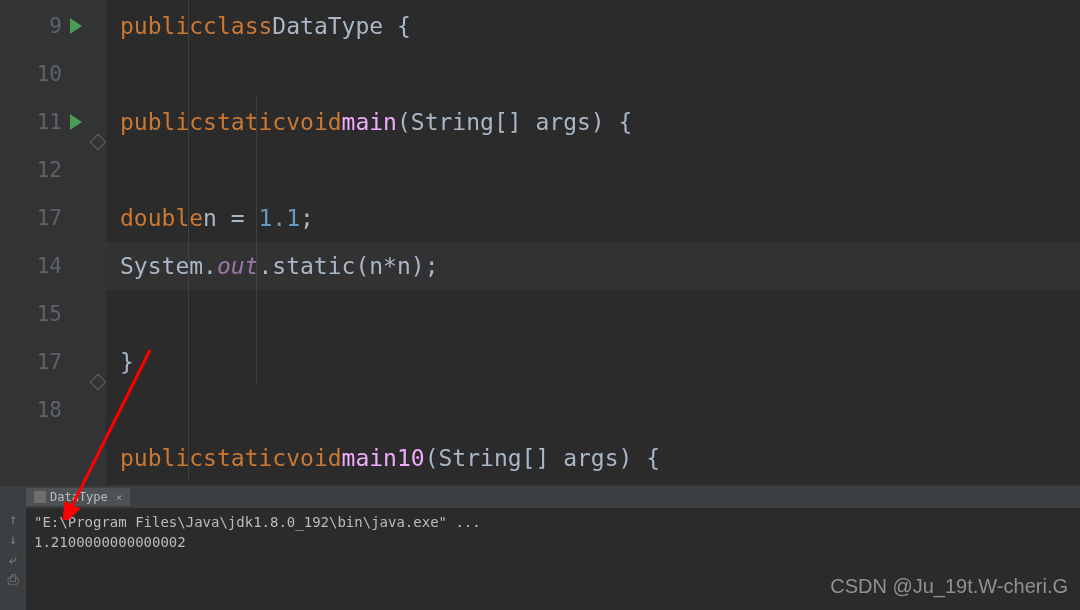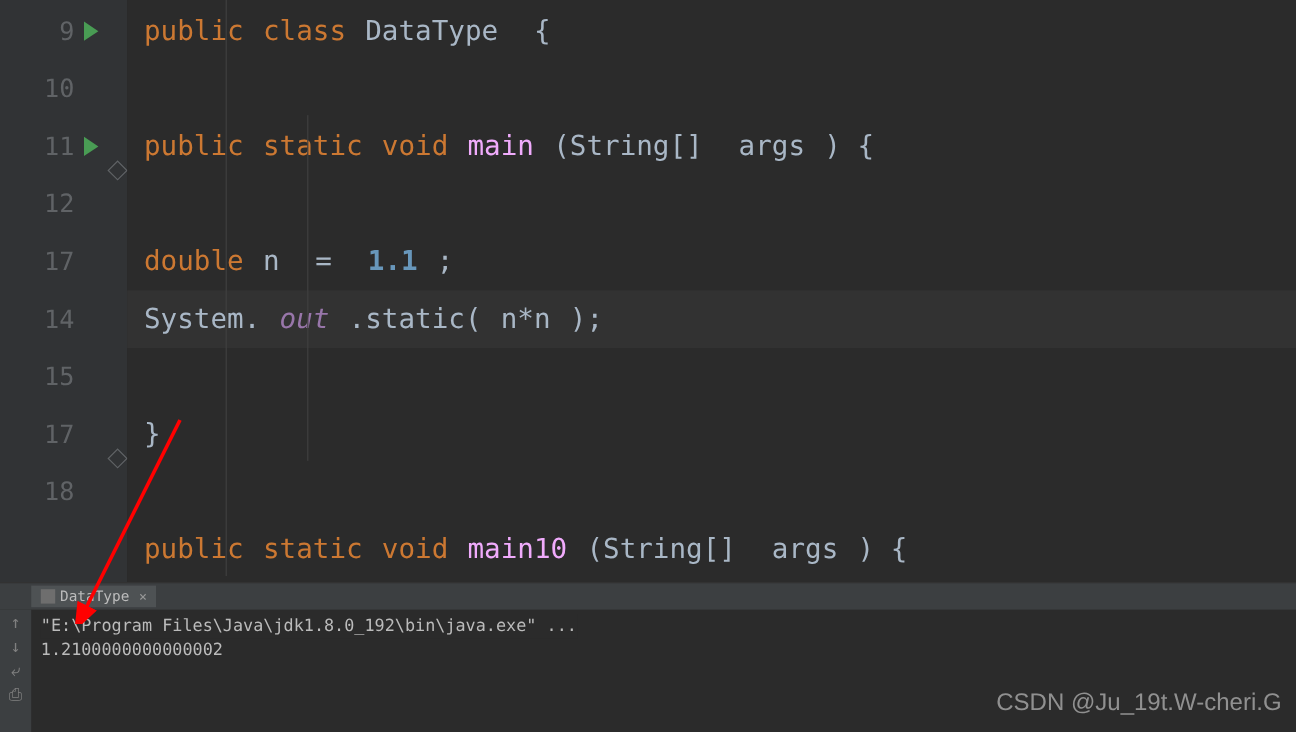--- a/index.html
+++ b/index.html
@@ -65,27 +65,26 @@
   padding-top: 2px;
   position: relative;
 }
 .code-row {
   height: 48px;
   display: flex;
   align-items: center;
   padding-left: 14px;
   white-space: pre;
   font-size: 23px;
-  gap: 16px;
 }
 .code-row.hl { background: #323232; }
 .kw { color: #cc7832; }
 .ident { color: #a9b7c6; }
 .fn { color: #f0abfc; }
-.num { color: #6897bb; font-weight: bold; }
+.num { color: #6897bb; }
 .field { color: #9876aa; font-style: italic; }
 .punct { color: #a9b7c6; }
 .guide {
   position: absolute;
   width: 1px;
   background: #404040;
   top: 0;
 }
 .bottom-panel {
   height: 125px;

